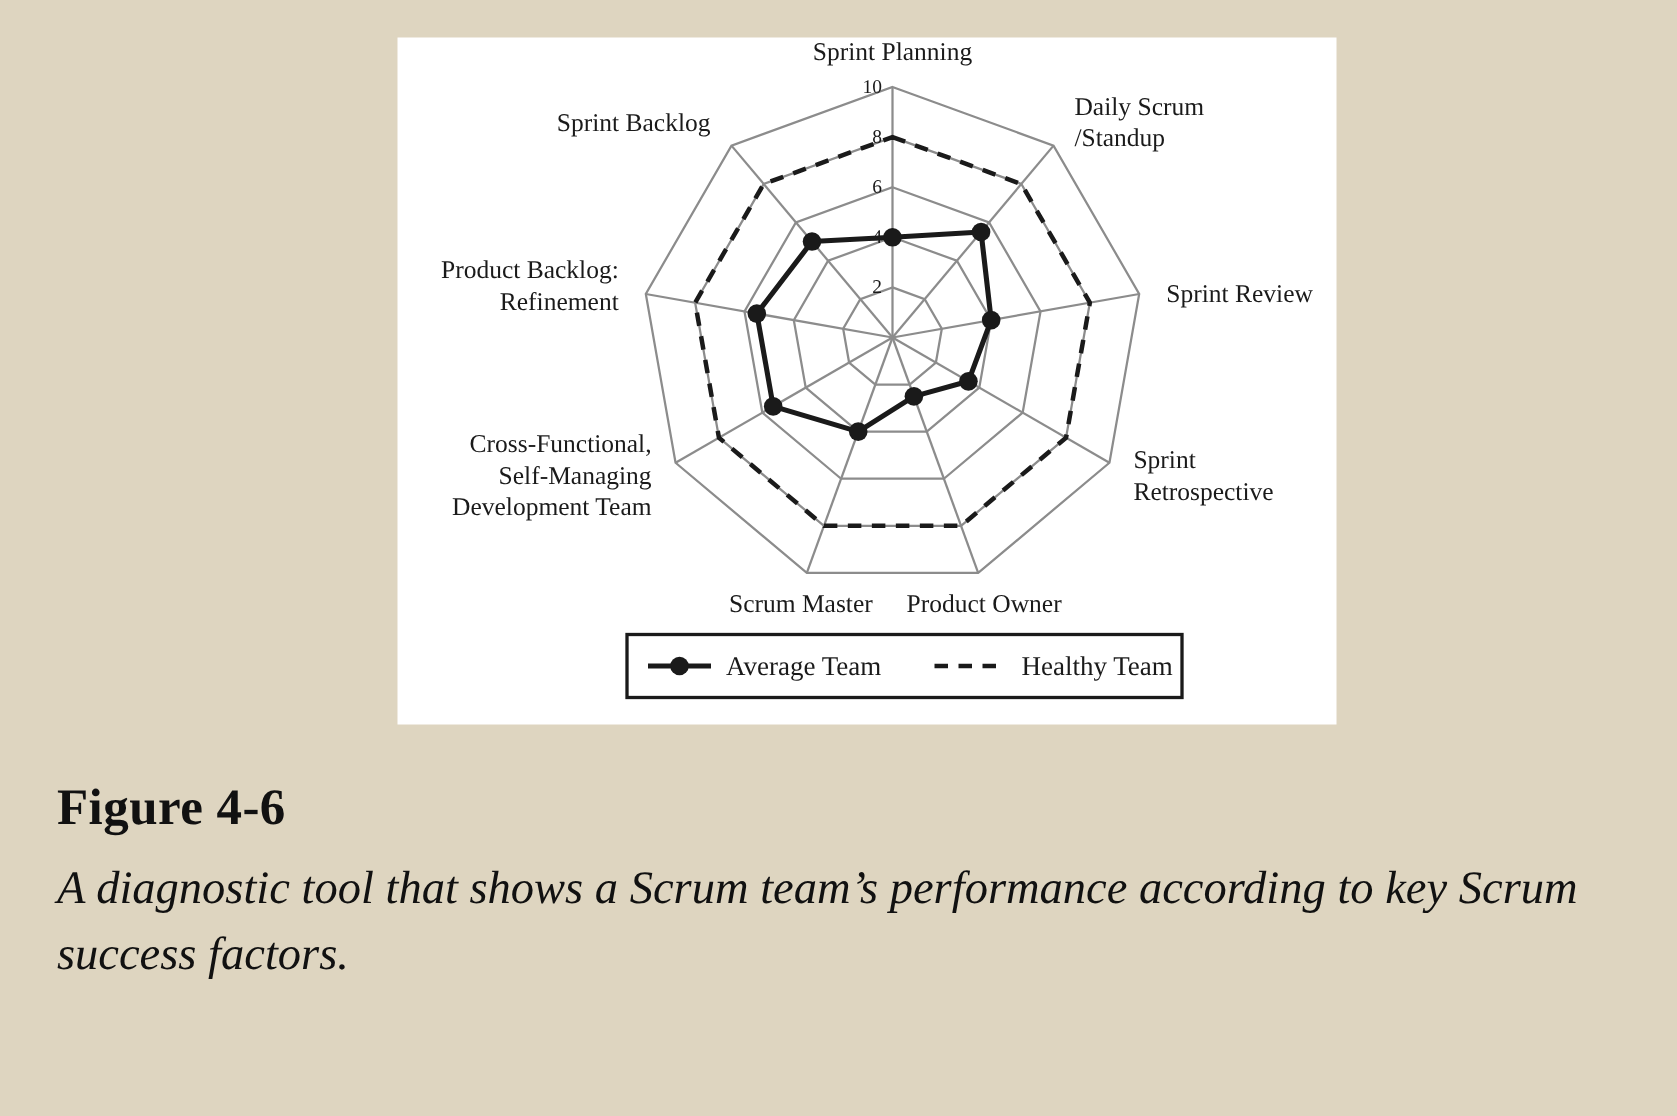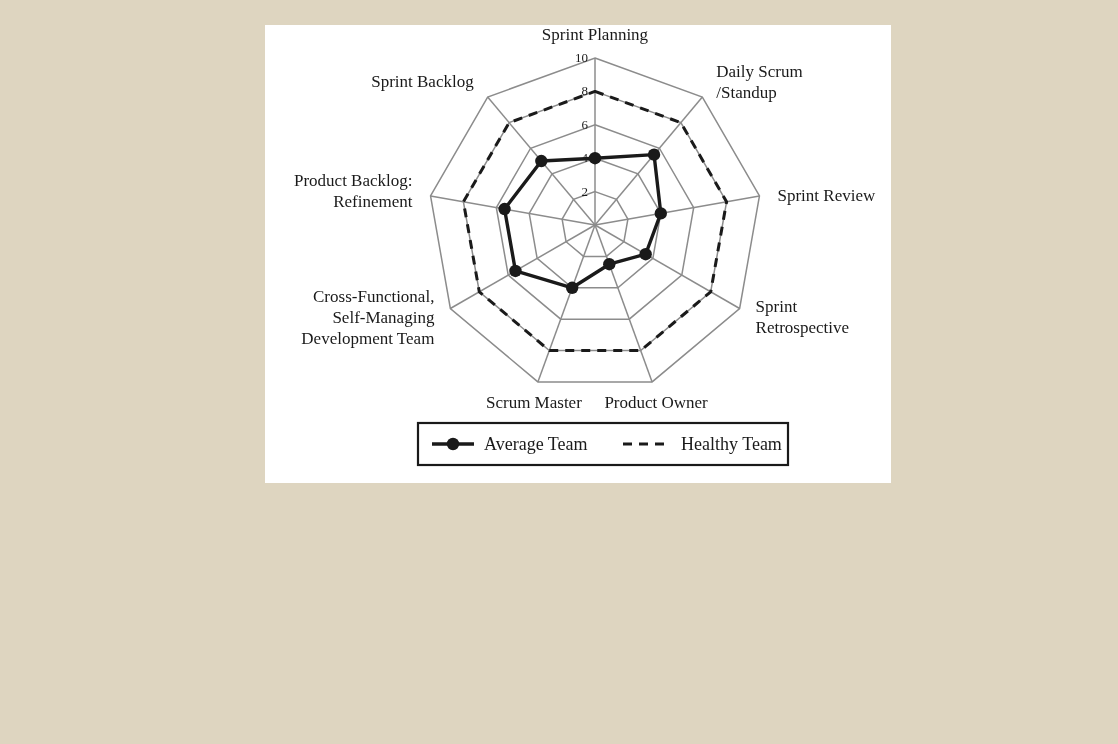--- a/index.html
+++ b/index.html
@@ -124,13 +124,15 @@
         <line x1="167" y1="419" x2="209" y2="419" stroke="#1a1a1a" stroke-width="3.4"></line>
         <circle cx="188" cy="419" r="6.2" fill="#1a1a1a"></circle>
         <text x="219" y="425" class="legend-label">Average Team</text>
         <line x1="358" y1="419" x2="406" y2="419" stroke="#1a1a1a" stroke-width="3" stroke-dasharray="9,7"></line>
         <text x="416" y="425" class="legend-label">Healthy Team</text>
       </g>
   </svg>
 </div>
 
 <div id="caption-block">
+  <div id="figure-number">Figure 4-6</div>
+  <div id="caption-text">A diagnostic tool that shows a Scrum team’s performance according to key Scrum success factors.</div>
 </div>
 
 </body></html>

